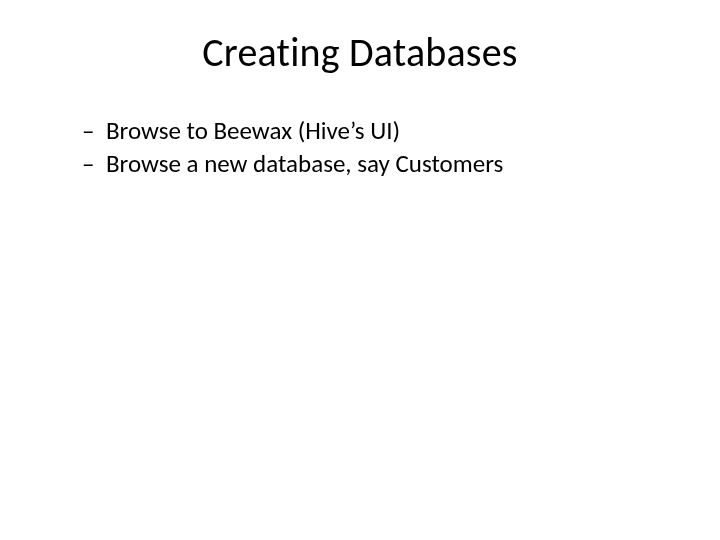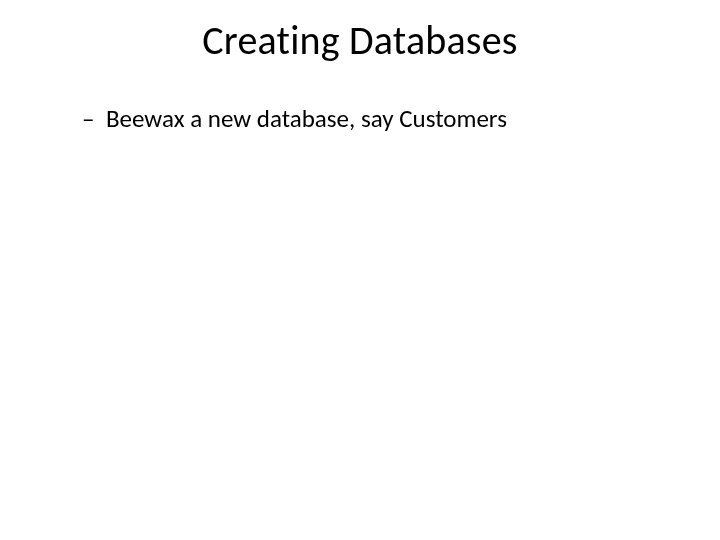--- a/index.html
+++ b/index.html
@@ -14,21 +14,21 @@
   .slide {
     width: 720px;
     height: 540px;
     position: relative;
     box-sizing: border-box;
   }
   .title {
     text-align: center;
     font-size: 40px;
     font-weight: 400;
-    padding-top: 16px;
+    padding-top: 28px;
     letter-spacing: 0.2px;
   }
   .body {
     padding: 38px 28px 0 28px;
   }
   .level1 {
     font-size: 28px;
     line-height: 1.25;
     margin: 0 0 10px 0;
     padding-left: 32px;
@@ -54,15 +54,16 @@
     left: 54px;
     top: 0;
   }
 </style>
 </head>
 <body>
 
 <div class="slide">
   <div class="title">Creating Databases</div>
   <div class="body">
-    <div class="level2">Beewax a new database, say Customers</div>
+    <div class="level2">Browse to Beewax (Hive’s UI)</div>
+    <div class="level2">Browse a new database, say Customers</div>
   </div>
 </div>
 
 </body></html>

